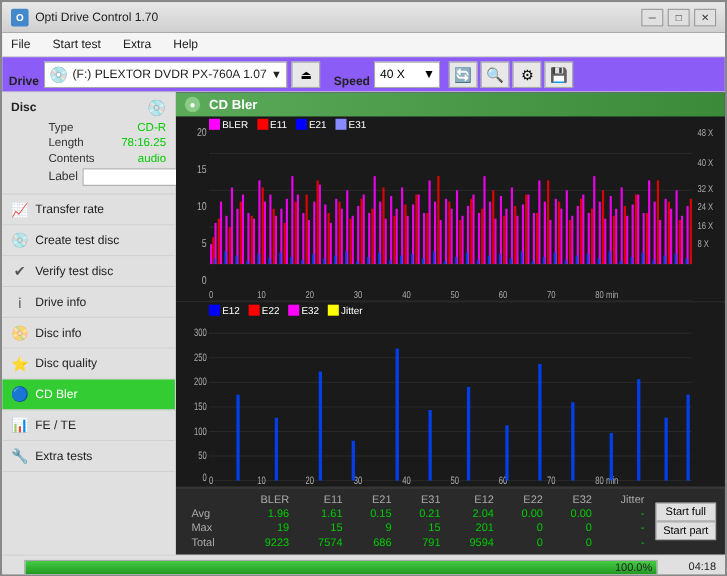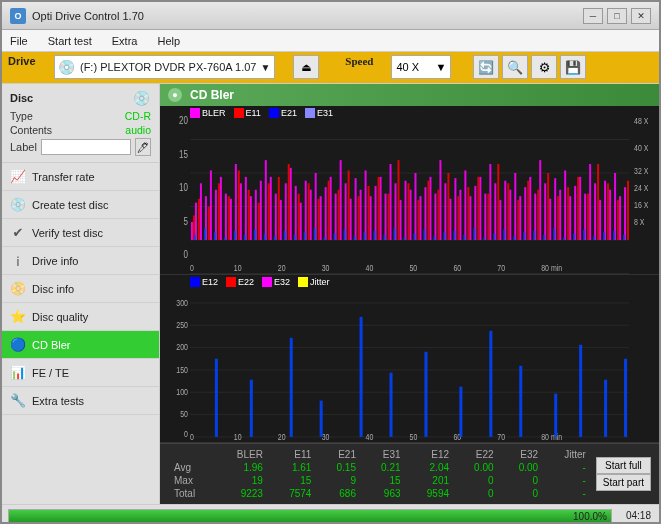--- a/index.html
+++ b/index.html
@@ -66,27 +66,27 @@
     }
     .menu-item {
       font-size: 11px;
       color: #222;
       padding: 2px 4px;
       cursor: pointer;
     }
 
     
     .drive-bar {
-      background: #eab308;
+      background: #8b5cf6;
       border-bottom: 1px solid #ccc;
       display: flex;
-      align-items: flex-start;
+      align-items: flex-end;
       padding: 3px 6px;
       height: 32px;
-      gap: 18px;
+      gap: 4px;
     }
     .drive-label {
       font-size: 11px;
       font-weight: bold;
       color: #222;
     }
     .drive-select {
       display: flex;
       align-items: center;
       background: white;
@@ -112,21 +112,20 @@
       background: #e8e8e8;
       display: flex; align-items: center; justify-content: center;
       cursor: pointer;
       font-size: 11px;
     }
     .speed-label {
       font-size: 11px;
       font-weight: bold;
       color: #222;
       margin-left: 8px;
-      font-family: Liberation Serif, serif;
     }
     .speed-select {
       background: white;
       border: 1px solid #aaa;
       padding: 2px 4px;
       width: 60px;
       height: 24px;
       font-size: 11px;
       display: flex; align-items: center; justify-content: space-between;
     }
@@ -180,20 +179,21 @@
       color: #555;
     }
     .disc-row {
       display: flex;
       justify-content: space-between;
       margin-bottom: 2px;
       font-size: 10.5px;
     }
     .disc-key {
       color: #333;
+      margin-left: 34px;
     }
     .disc-val {
       color: #00cc00;
       font-weight: normal;
     }
     .disc-label-row {
       display: flex;
       align-items: center;
       gap: 4px;
       margin-top: 2px;
@@ -370,21 +370,21 @@
     .status-text {
       padding: 0 8px;
       font-size: 11px;
       color: #222;
       min-width: 120px;
     }
     .progress-container {
       flex: 1;
       height: 14px;
       background: #ccc;
-      margin: 0 6px;
+      margin: 0 20px;
       border: 1px solid #aaa;
       position: relative;
       overflow: hidden;
     }
     .progress-bar {
       height: 100%;
       background: linear-gradient(to bottom, #44cc44, #229922);
     }
     .progress-text {
       position: absolute;
@@ -457,20 +457,24 @@
   <div class="sidebar">
 
     <div class="disc-panel">
       <div class="disc-panel-header">
         <span class="disc-title">Disc</span>
         <span class="disc-icon">💿</span>
       </div>
       <div class="disc-row">
         <span class="disc-key">Type</span>
         <span class="disc-val">CD-R</span>
+      </div>
+      <div class="disc-row">
+        <span class="disc-key">Length</span>
+        <span class="disc-val">78:16.25</span>
       </div>
       <div class="disc-row">
         <span class="disc-key">Contents</span>
         <span class="disc-val">audio</span>
       </div>
       <div class="disc-label-row">
         <span class="disc-key">Label</span>
         <input class="disc-label-input" type="text" style="">
         <div class="disc-label-btn">🖊</div>
       </div>
@@ -875,21 +879,21 @@
               <td>201</td>
               <td>0</td>
               <td>0</td>
               <td>-</td>
             </tr>
             <tr class="table-row">
               <td>Total</td>
               <td>9223</td>
               <td>7574</td>
               <td>686</td>
-              <td>963</td>
+              <td>791</td>
               <td>9594</td>
               <td>0</td>
               <td>0</td>
               <td>-</td>
             </tr>
           </tbody>
         </table>
         <div class="start-btns">
           <button class="start-btn">Start full</button>
           <button class="start-btn">Start part</button>

